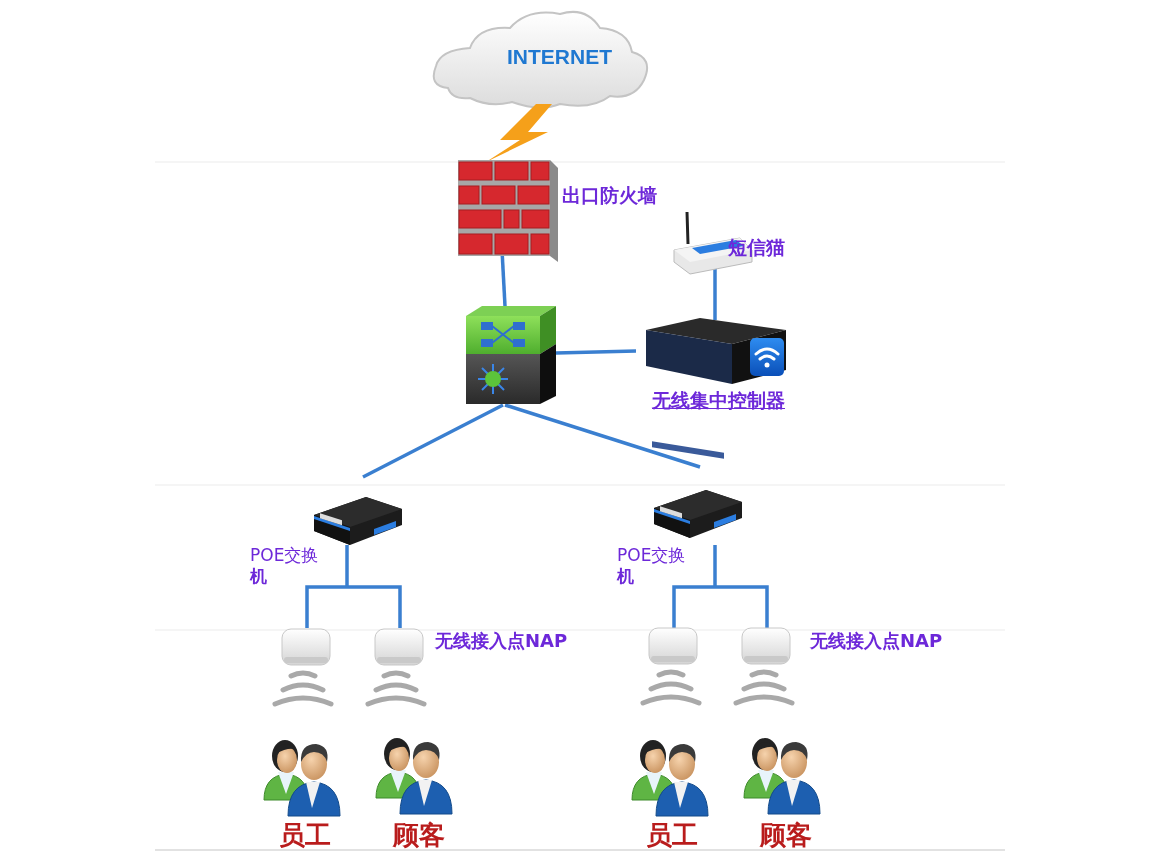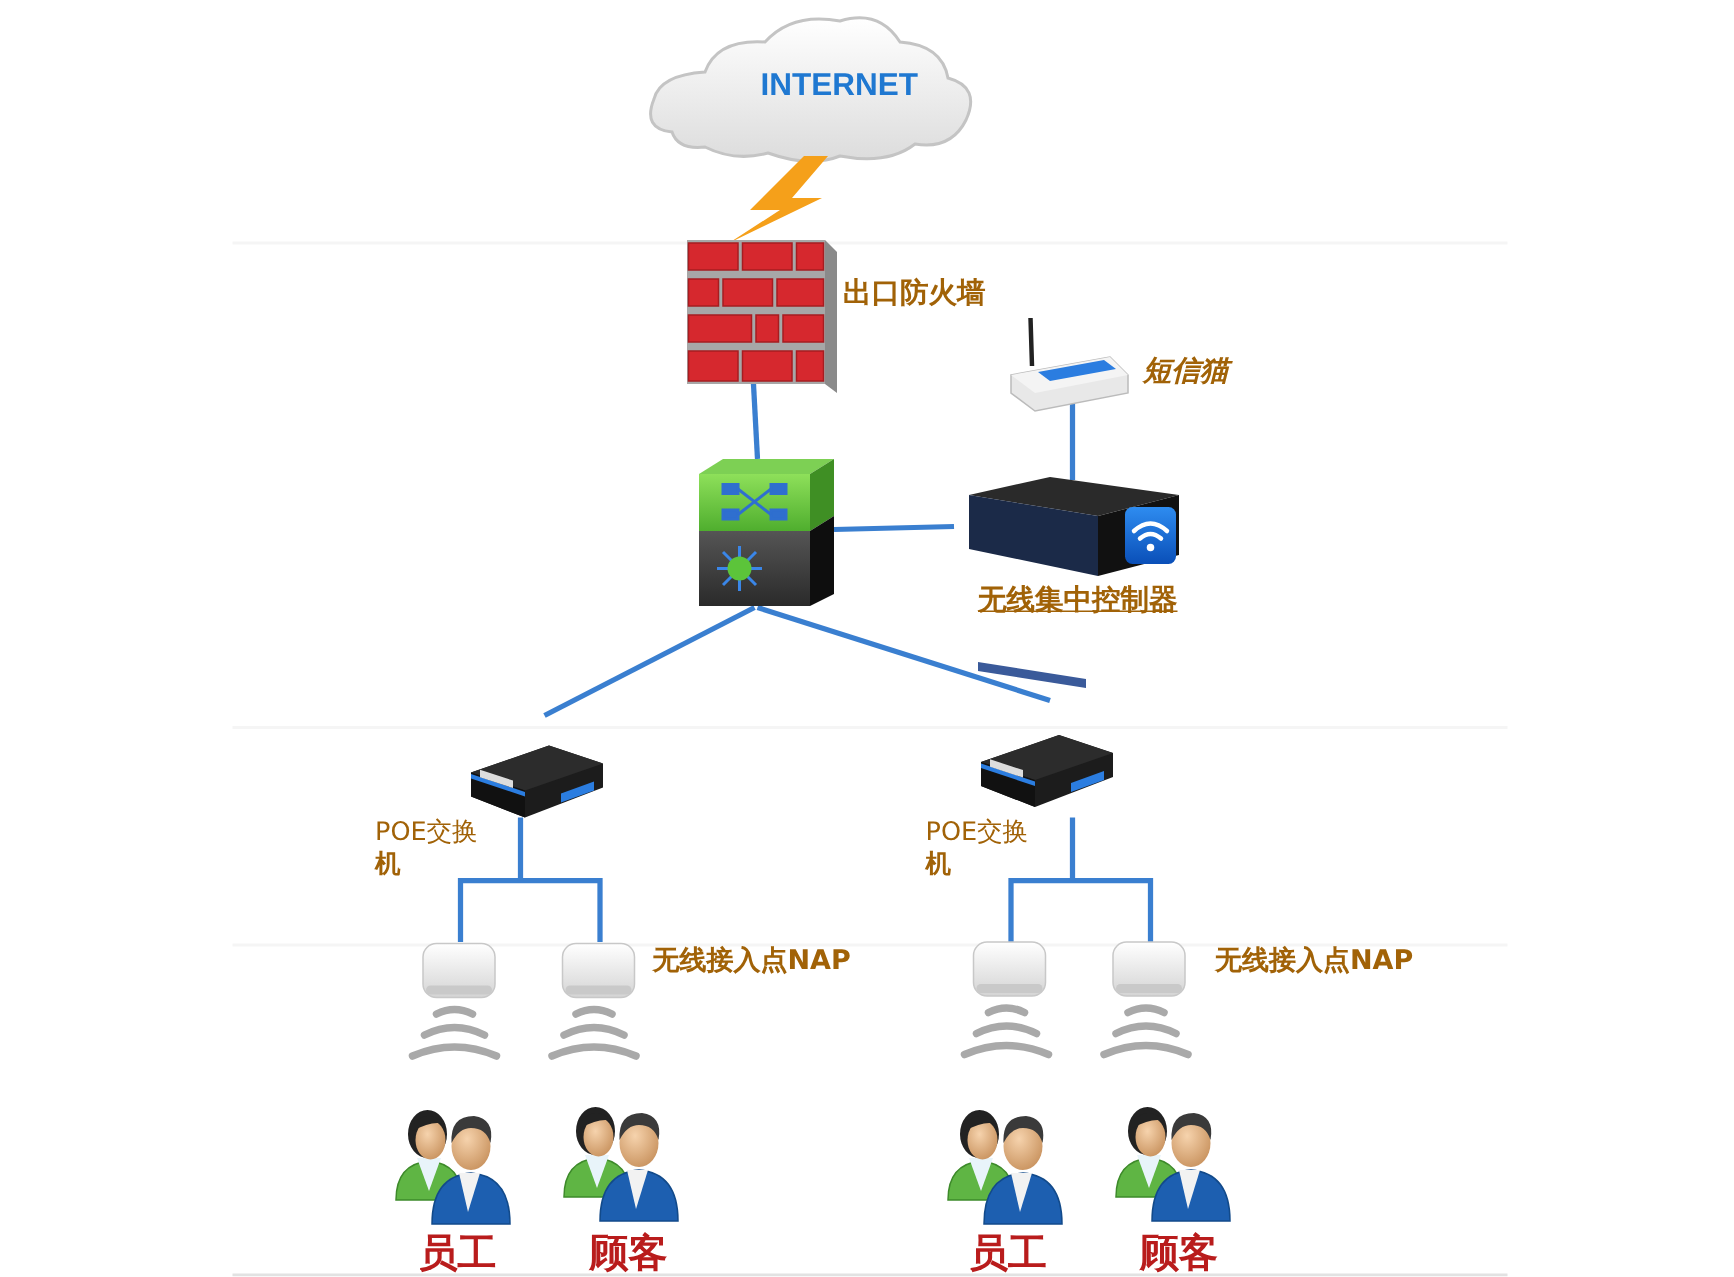--- a/index.html
+++ b/index.html
@@ -1,18 +1,18 @@
 <!DOCTYPE html>
 <html><head>
 <meta charset="utf-8">
 <style>
   html,body{margin:0;padding:0;background:#ffffff;}
   body{width:1156px;height:851px;position:relative;overflow:hidden;font-family:"DejaVu Sans","Liberation Sans",sans-serif;}
   #diagram{position:absolute;left:0;top:0;width:1156px;height:851px;}
-  .lbl{position:absolute;color:#a16207;font-weight:bold;font-size:19px;white-space:nowrap;line-height:1.25;}
+  .lbl{position:absolute;color:#6d28d9;font-weight:bold;font-size:19px;white-space:nowrap;line-height:1.25;}
   .lbl-dark{position:absolute;color:#b91c1c;font-weight:bold;font-size:26px;white-space:nowrap;}
   .internet-text{position:absolute;color:#1f78d1;font-weight:bold;font-size:21px;font-family:"Liberation Sans",sans-serif;}
   .bottom-rule{position:absolute;left:155px;top:849px;width:850px;height:2px;background:#e2e2e2;}
 </style>
 </head>
 <body>
 
 <div id="diagram">
 <svg width="1156" height="851" viewBox="0 0 1156 851" xmlns="http://www.w3.org/2000/svg">
   <defs>
@@ -212,21 +212,21 @@
       </g>
   <g transform="translate(780,778)">
         <use href="#peopleIcon"></use>
       </g>
 </svg>
 
 
 <div class="internet-text" style="left:507px;top:45px;">INTERNET</div>
 
 <div class="lbl" style="left:562px;top:184px;">出口防火墙</div>
-<div class="lbl" style="left:762px;top:236px;font-style:italic;">短信猫</div>
+<div class="lbl" style="left:728px;top:236px;">短信猫</div>
 <div class="lbl" style="left:652px;top:389px;text-decoration:underline;">无线集中控制器</div>
 
 
 <div class="lbl" style="left:250px;top:545px;font-size:17px;font-weight:normal;">
   <div>POE交换</div>
   <div style="font-weight:bold;">机</div>
 </div>
 <div class="lbl" style="left:435px;top:630px;font-size:18px;">无线接入点NAP</div>
 <div class="lbl-dark" style="left:279px;top:818px;">员工</div>
 <div class="lbl-dark" style="left:393px;top:818px;">顾客</div>

